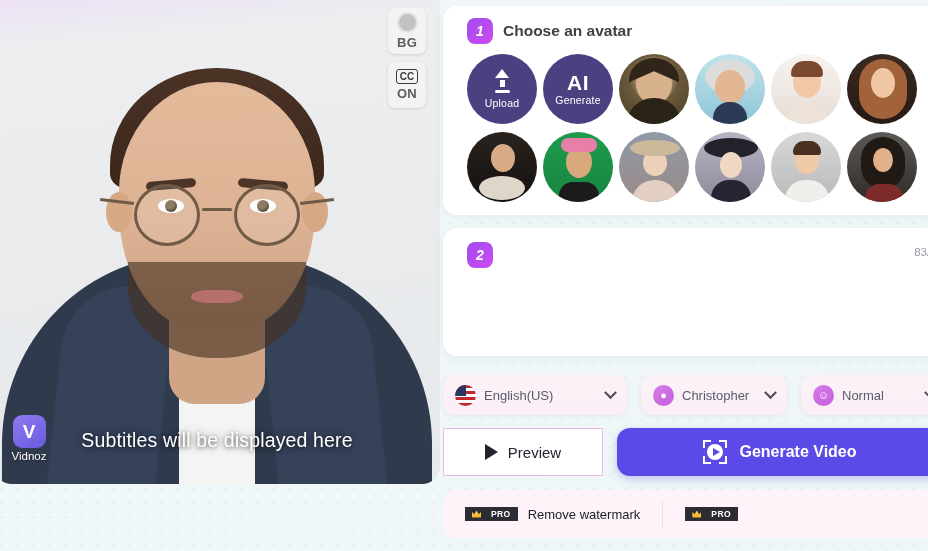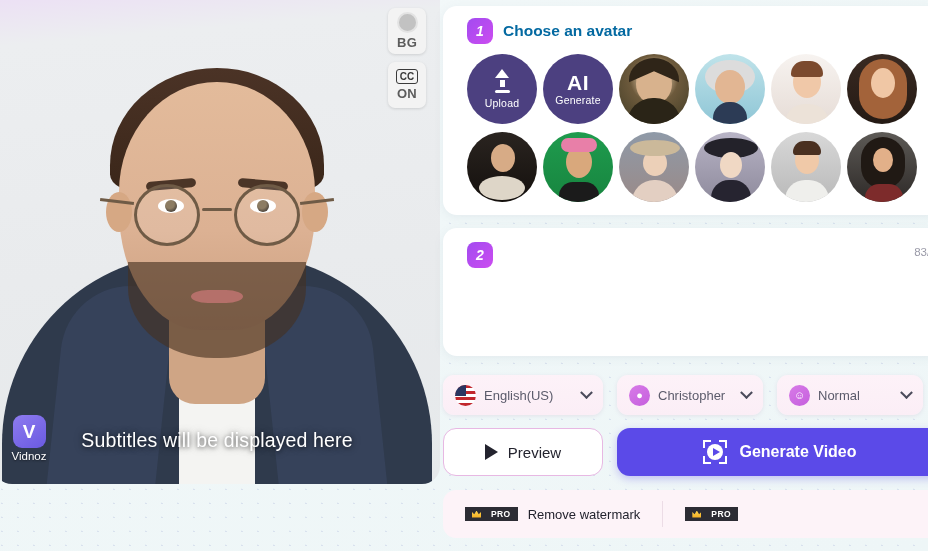--- a/index.html
+++ b/index.html
@@ -107,21 +107,21 @@
   #right { position:absolute; left:443px; top:0; width:500px; height:551px; }
   .card { background:#fff; border-radius:14px; box-shadow:0 2px 10px rgba(120,140,160,.10); }
 
   .step-head { display:flex; align-items:center; gap:10px; }
   .step-badge {
     width:26px; height:26px; border-radius:8px; flex:none;
     background:linear-gradient(135deg,#a24bf0,#cc4cf0);
     color:#fff; font-size:14px; font-weight:700; font-style:italic;
     display:flex; align-items:center; justify-content:center;
   }
-  .step-title { font-size:15.5px; color:#0369a1; font-weight:600; }
+  .step-title { font-size:15.5px; color:#404040; font-weight:600; }
 
   #avatar-card { position:absolute; left:0; top:6px; width:500px; height:209px; padding:12px 0 0 24px; }
   .avatar-grid { display:grid; grid-template-columns:repeat(6,76px); row-gap:8px; margin-top:10px; }
   .av { width:70px; height:70px; border-radius:50%; overflow:hidden; position:relative; }
   .av-action {
     background:#4c4080; color:#fff; display:flex; flex-direction:column;
     align-items:center; justify-content:center; gap:1px;
   }
   .av-action .big { font-size:21px; font-weight:700; letter-spacing:.5px; line-height:20px; }
   .av-action .sub { font-size:10.5px; letter-spacing:.2px; }
@@ -145,21 +145,21 @@
           transform:rotate(45deg) translate(-2px,-2px); }
   .flag { width:21px;height:21px;border-radius:50%;overflow:hidden;flex:none;position:relative;
           background:repeating-linear-gradient(180deg,#c1272d 0 3px,#fff 3px 6px); }
   .flag:before{ content:""; position:absolute; left:0; top:0; width:11px; height:11px; background:#2a3560; }
   .circ-icon { width:21px;height:21px;border-radius:50%;flex:none;
                background:linear-gradient(145deg,#d87be8,#c55fdd);
                display:flex;align-items:center;justify-content:center;color:#fff;font-size:11px; }
 
   .action-row { position:absolute; left:0; top:428px; display:flex; gap:14px; }
   #preview-btn {
-    width:160px; height:48px; border-radius:13px; background:#fff;
+    width:160px; height:48px; border-radius:1px; background:#fff;
     border:1.5px solid #e7b8e3; display:flex; align-items:center; justify-content:center; gap:10px;
     font-size:15px; color:#23232e; font-weight:500;
   }
   .play-tri { width:0;height:0;border-left:13px solid #23232e;
               border-top:8px solid transparent;border-bottom:8px solid transparent; }
   #generate-btn {
     width:326px; height:48px; border-radius:13px; background:#5b4ae8; color:#fff;
     display:flex; align-items:center; justify-content:center; gap:12px;
     font-size:16px; font-weight:600; box-shadow:0 3px 9px rgba(91,74,232,.30);
   }
@@ -306,21 +306,21 @@
     </div>
 
     <div id="text-card" class="card">
       <div class="step-head">
         <div class="step-badge">2</div>
       </div>
       <div class="counter">83/30</div>
     </div>
 
     <div class="dropdown-row">
-      <div class="dd" style="width:160px">
+      <div class="dd" style="width:184px">
         <div class="flag"></div>
         <div class="dd-label">English(US)</div>
         <div class="chev"></div>
       </div>
       <div class="dd" style="width:146px">
         <div class="circ-icon">●</div>
         <div class="dd-label">Christopher</div>
         <div class="chev"></div>
       </div>
       <div class="dd" style="width:146px">

